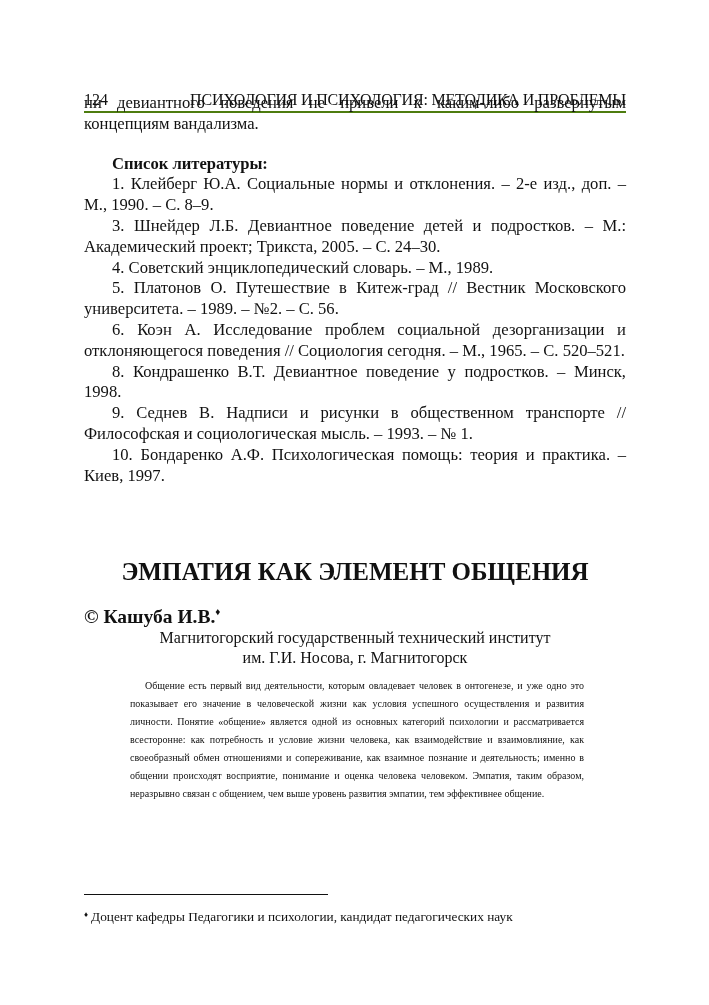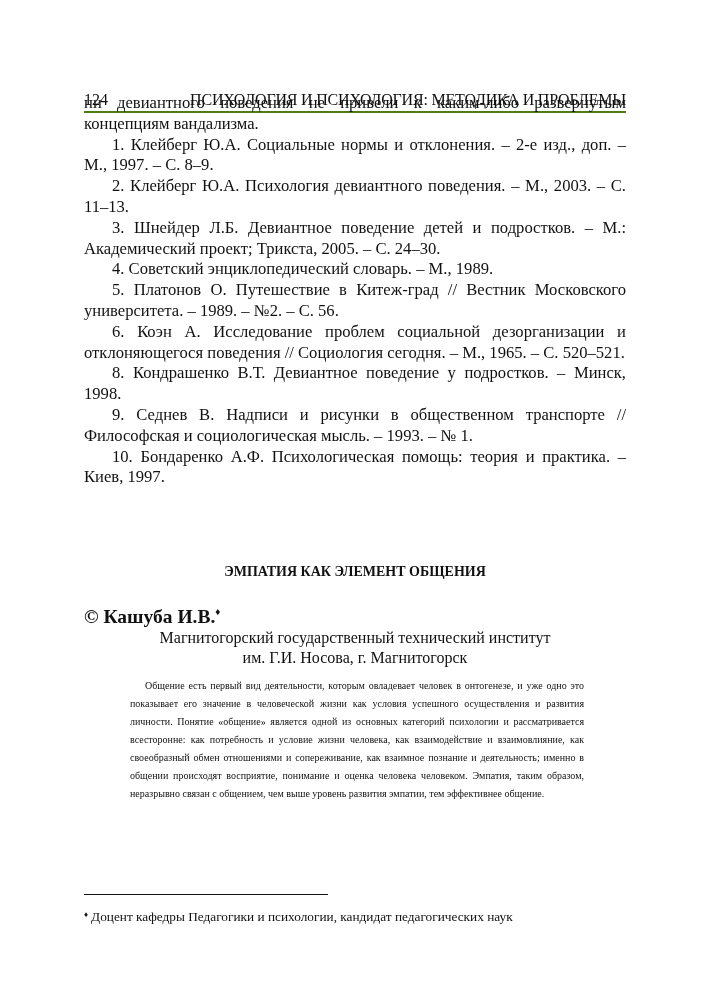--- a/index.html
+++ b/index.html
@@ -66,21 +66,21 @@
       text-indent: 28px;
       text-align: justify;
     }
     .article-title {
       position: absolute;
       left: 0;
       top: 560px;
       width: 542px;
       text-align: center;
       font-weight: bold;
-      font-size: 14px;
+      font-size: 25px;
       line-height: 24px;
     }
     .author {
       position: absolute;
       left: 0;
       top: 600px;
       width: 542px;
       text-align: left;
       font-weight: bold;
       font-size: 19.5px;
@@ -138,24 +138,24 @@
 <div class="page">
 
   <div class="running-header">
     <span class="page-num">124</span>
     <span class="journal">ПСИХОЛОГИЯ И ПСИХОЛОГИЯ: МЕТОДИКА И ПРОБЛЕМЫ</span>
   </div>
 
   <div class="body-text">
     <p class="para" lang="ru" style="hyphens:auto;">ни девиантного поведения не привели к каким-либо развернутым концепциям вандализма.</p>
 
+    <p class="refs-heading">Список литературы:</p>
 
     <div lang="ru" style="hyphens:auto;">
-      <p class="ref-item">1. Клейберг Ю.А. Социальные нормы и отклонения. – 2-е изд., доп. – М., 1997. – С. 8–9.</p>
-      <p class="ref-item">2. Клейберг Ю.А. Психология девиантного поведения. – М., 2003. – С. 11–13.</p>
+      <p class="ref-item">1. Клейберг Ю.А. Социальные нормы и отклонения. – 2-е изд., доп. – М., 1990. – С. 8–9.</p>
       <p class="ref-item">3. Шнейдер Л.Б. Девиантное поведение детей и подростков. – М.: Академический проект; Трикста, 2005. – С. 24–30.</p>
       <p class="ref-item">4. Советский энциклопедический словарь. – М., 1989.</p>
       <p class="ref-item">5. Платонов О. Путешествие в Китеж-град // Вестник Московского университета. – 1989. – №2. – С. 56.</p>
       <p class="ref-item">6. Коэн А. Исследование проблем социальной дезорганизации и отклоняющегося поведения // Социология сегодня. – М., 1965. – С. 520–521.</p>
       <p class="ref-item">8. Кондрашенко В.Т. Девиантное поведение у подростков. – Минск, 1998.</p>
       <p class="ref-item">9. Седнев В. Надписи и рисунки в общественном транспорте // Философская и социологическая мысль. – 1993. – № 1.</p>
       <p class="ref-item">10. Бондаренко А.Ф. Психологическая помощь: теория и практика. – Киев, 1997.</p>
     </div>
   </div>
 

